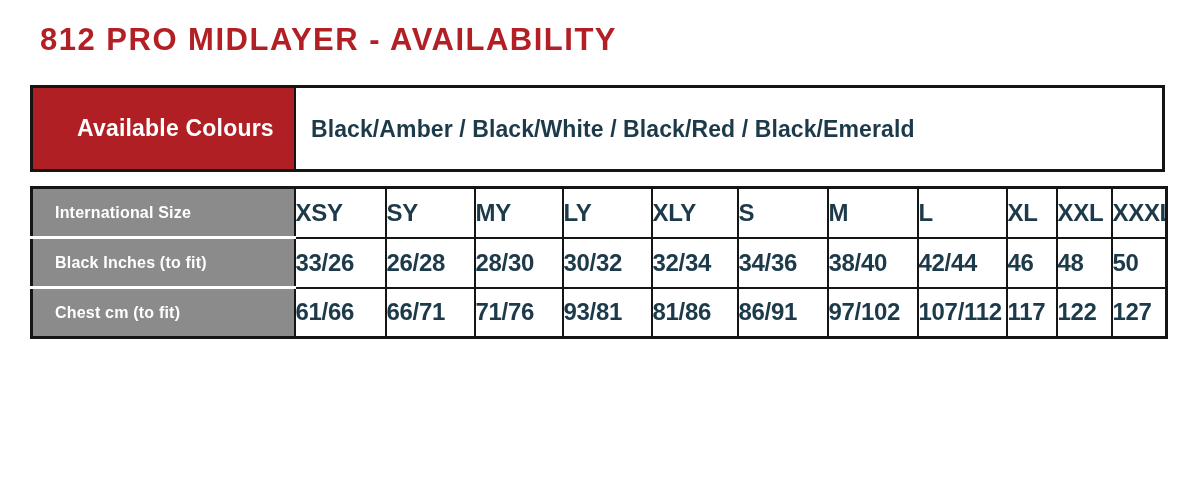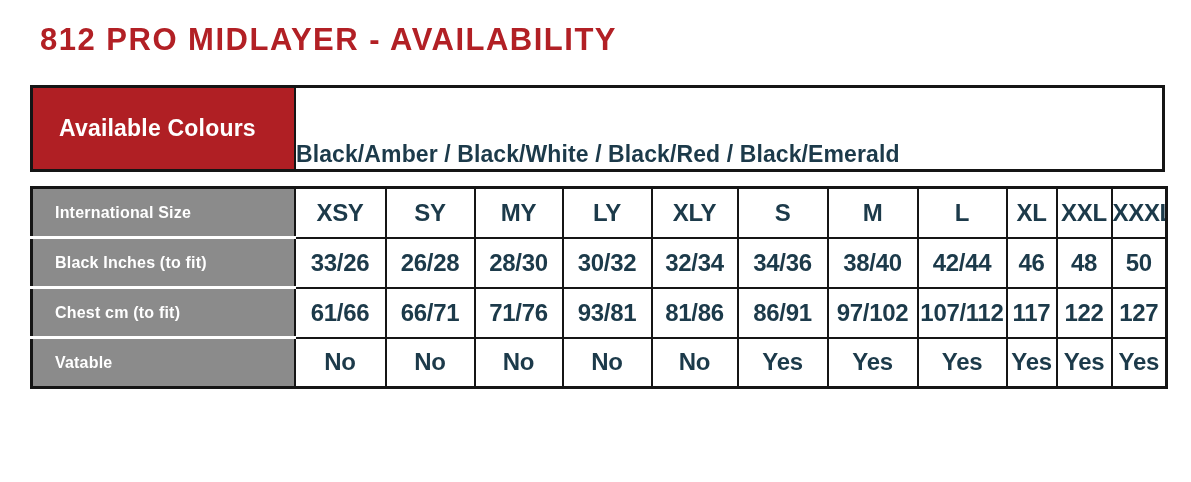--- a/index.html
+++ b/index.html
@@ -29,25 +29,26 @@
     background: #fff;
   }
   .colours-header {
     width: 263px; flex: 0 0 263px;
     background: #B01F24;
     border-right: 2px solid #151515;
     color: #ffffff;
     font-size: 23px; font-weight: bold;
     letter-spacing: 0.2px;
     display: flex; align-items: center;
-    padding-left: 26px;
+    padding-left: 44px;
   }
   .colours-value {
     flex: 1;
-    display: flex; flex-direction: column; justify-content: flex-end;
+    display: flex; flex-direction: column; justify-content: center;
+    padding-left: 15px;
     color: #1C3A4A;
     font-size: 23px; font-weight: 600;
     line-height: 30px;
     letter-spacing: 0.1px;
     white-space: nowrap;
   }
 
   
   .size-table-wrap {
     position: absolute; left: 30px; top: 186px;
@@ -76,21 +77,20 @@
     border-bottom: 3px solid #ffffff;
     border-right: 2px solid #151515;
     white-space: nowrap;
   }
   table.size-table tr:first-child th { border-top: none; }
   table.size-table tr:last-child th { border-bottom: none; }
   table.size-table td {
     background: #ffffff;
     color: #1C3A4A;
     font-size: 24px; font-weight: 600;
-    text-align: center;
     border: 2px solid #151515;
     letter-spacing: -0.3px;
     white-space: nowrap;
     margin-left: 12px;
   }
 </style>
 </head>
 <body>
 
 <div class="page">
@@ -156,31 +156,17 @@
             <td>71/76</td>
             <td>93/81</td>
             <td>81/86</td>
             <td>86/91</td>
             <td>97/102</td>
             <td>107/112</td>
             <td>117</td>
             <td>122</td>
             <td>127</td>
           </tr>
-          <tr>
-            <th>Vatable</th>
-            <td>No</td>
-            <td>No</td>
-            <td>No</td>
-            <td>No</td>
-            <td>No</td>
-            <td>Yes</td>
-            <td>Yes</td>
-            <td>Yes</td>
-            <td>Yes</td>
-            <td>Yes</td>
-            <td>Yes</td>
-          </tr>
         </tbody>
     </table>
   </div>
 
 </div>
 
 </body></html>

